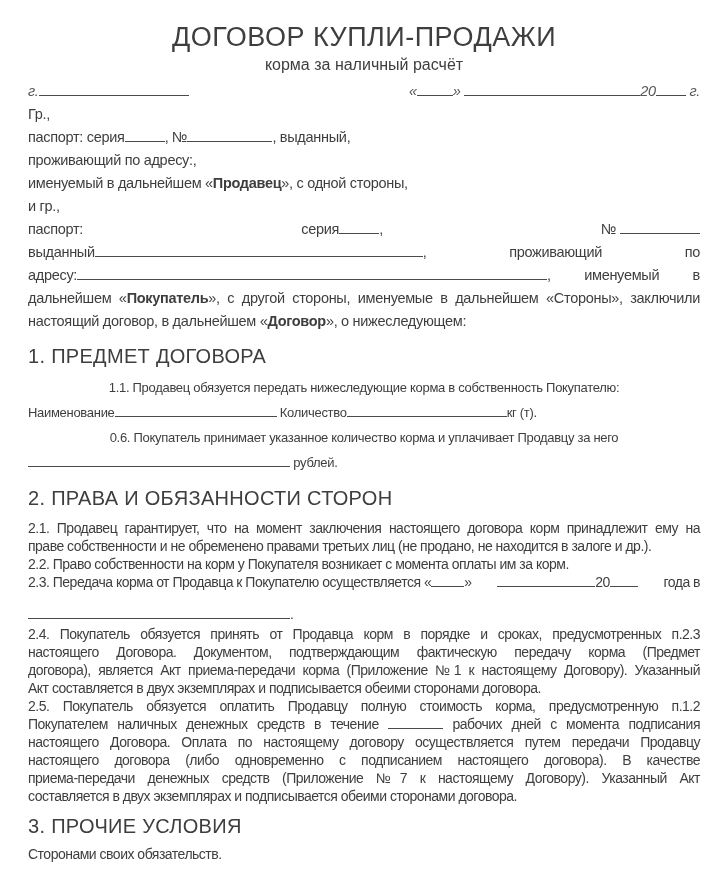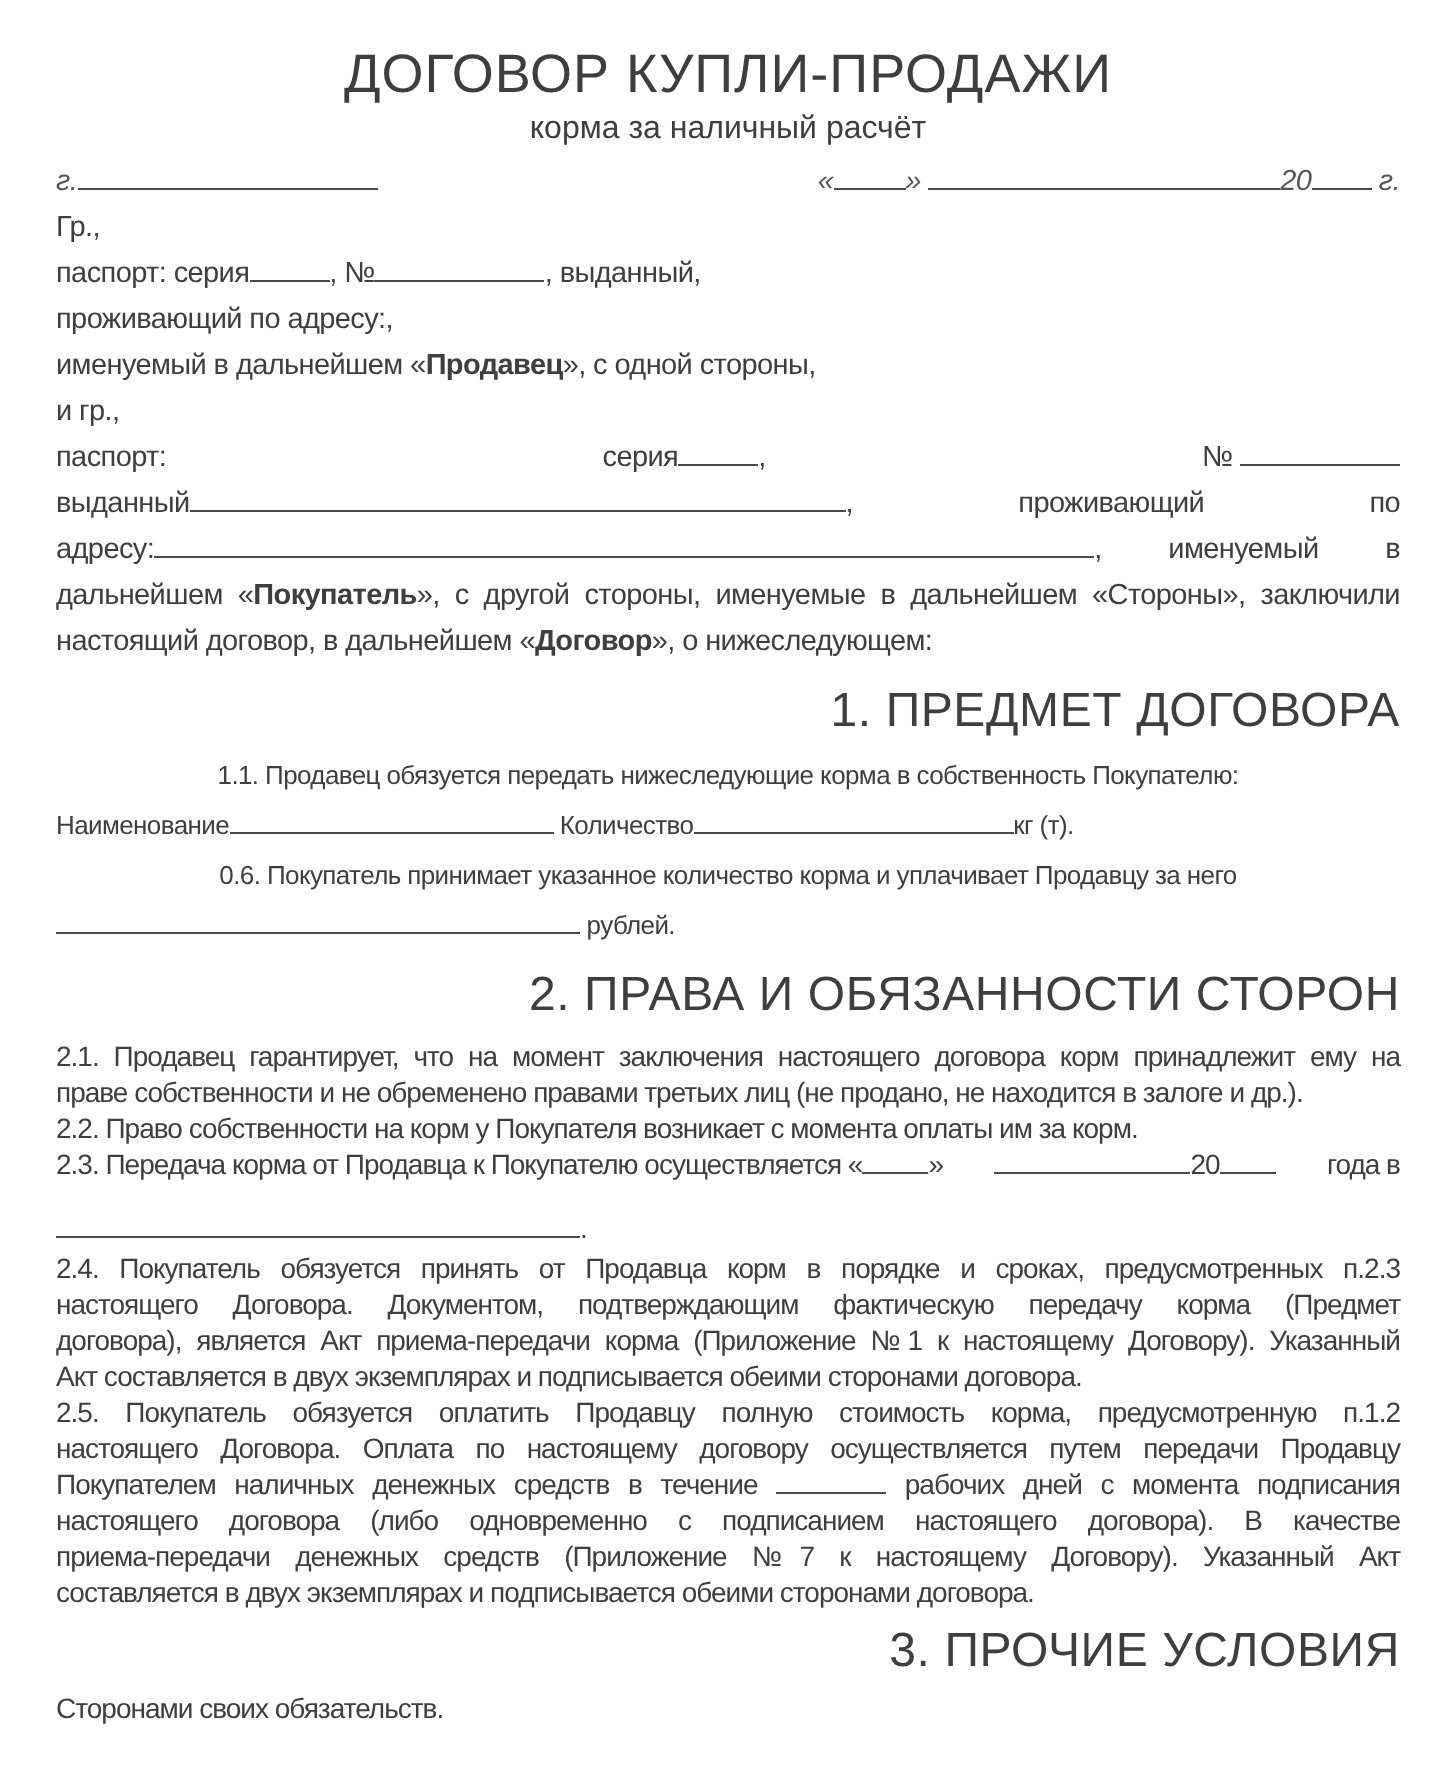--- a/index.html
+++ b/index.html
@@ -4,21 +4,21 @@
 <style>
   html,body{margin:0;padding:0;}
   body{
     width:727px;height:893px;overflow:hidden;background:#ffffff;
     font-family:"Liberation Sans","DejaVu Sans",sans-serif;
     color:#3e3e3e;
   }
   .doc{padding:20px 27px 0 28px;}
   .title{font-size:27px;line-height:34px;text-align:center;letter-spacing:.5px;}
   .subtitle{font-size:16px;line-height:22px;text-align:center;}
-  .h{font-size:24px;line-height:30px;text-align:right;letter-spacing:.3px;}
+  .h{font-size:20px;line-height:30px;text-align:left;letter-spacing:.3px;}
   .b{font-weight:bold;}
   
   .fl{display:flex;align-items:baseline;white-space:pre;width:100%;}
   .fl > span{flex:0 0 auto;}
   .fl .u{border-bottom:1px solid #4a4a4a;height:0;}
   .fl .sp{flex:1 1 auto;}
   
   .jall{text-align:justify;text-align-last:justify;-moz-text-align-last:justify;}
   .pline .u{display:inline-block;height:0;border-bottom:1px solid #4a4a4a;vertical-align:baseline;}
   
@@ -54,21 +54,21 @@
       <div class="pline tight jall"><span>2.1. Продавец гарантирует, что на момент заключения настоящего договора корм принадлежит ему на</span></div>
       <div class="pline tight"><span>праве собственности и не обременено правами третьих лиц (не продано, не находится в залоге и др.).</span></div>
       <div class="pline tight"><span>2.2. Право собственности на корм у Покупателя возникает с момента оплаты им за корм.</span></div>
       <div class="fl tight"><span>2.3. Передача корма от Продавца к Покупателю осуществляется </span><span>«</span><span class="u" style="width: 33px;"></span><span>»</span><span class="sp"></span><span class="u" style="width: 98px;"></span><span>20</span><span class="u" style="width: 28px;"></span><span class="sp"></span><span>года в</span></div>
       <div class="fl tight" style="margin-top: 14px; margin-bottom: 2px;"><span class="u" style="width: 262px;"></span><span>.</span></div>
       <div class="pline tight jall"><span>2.4. Покупатель обязуется принять от Продавца корм в порядке и сроках, предусмотренных п.2.3</span></div>
       <div class="pline tight jall"><span>настоящего Договора. Документом, подтверждающим фактическую передачу корма (Предмет</span></div>
       <div class="pline tight jall"><span>договора), является Акт приема-передачи корма (Приложение №1 к настоящему Договору). Указанный</span></div>
       <div class="pline tight"><span>Акт составляется в двух экземплярах и подписывается обеими сторонами договора.</span></div>
       <div class="pline tight jall"><span>2.5. Покупатель обязуется оплатить Продавцу полную стоимость корма, предусмотренную п.1.2</span></div>
+      <div class="pline tight jall"><span>Покупателем наличных денежных средств в течение </span><span class="u" style="width: 55px;"></span><span> рабочих дней с момента подписания</span></div>
       <div class="pline tight jall"><span>настоящего Договора. Оплата по настоящему договору осуществляется путем передачи Продавцу</span></div>
-      <div class="pline tight jall"><span>Покупателем наличных денежных средств в течение </span><span class="u" style="width: 55px;"></span><span> рабочих дней с момента подписания</span></div>
       <div class="pline tight jall"><span>настоящего договора (либо одновременно с подписанием настоящего договора). В качестве</span></div>
       <div class="pline tight jall"><span>приема-передачи денежных средств (Приложение №7 к настоящему Договору). Указанный Акт</span></div>
       <div class="pline tight"><span>составляется в двух экземплярах и подписывается обеими сторонами договора.</span></div>
       <div class="h" style="margin-top: 6px; margin-bottom: 4px;">3. ПРОЧИЕ УСЛОВИЯ</div>
       <div class="pline tight"><span>Сторонами своих обязательств.</span></div>
     </div>
 </div>
 
 </body></html>

